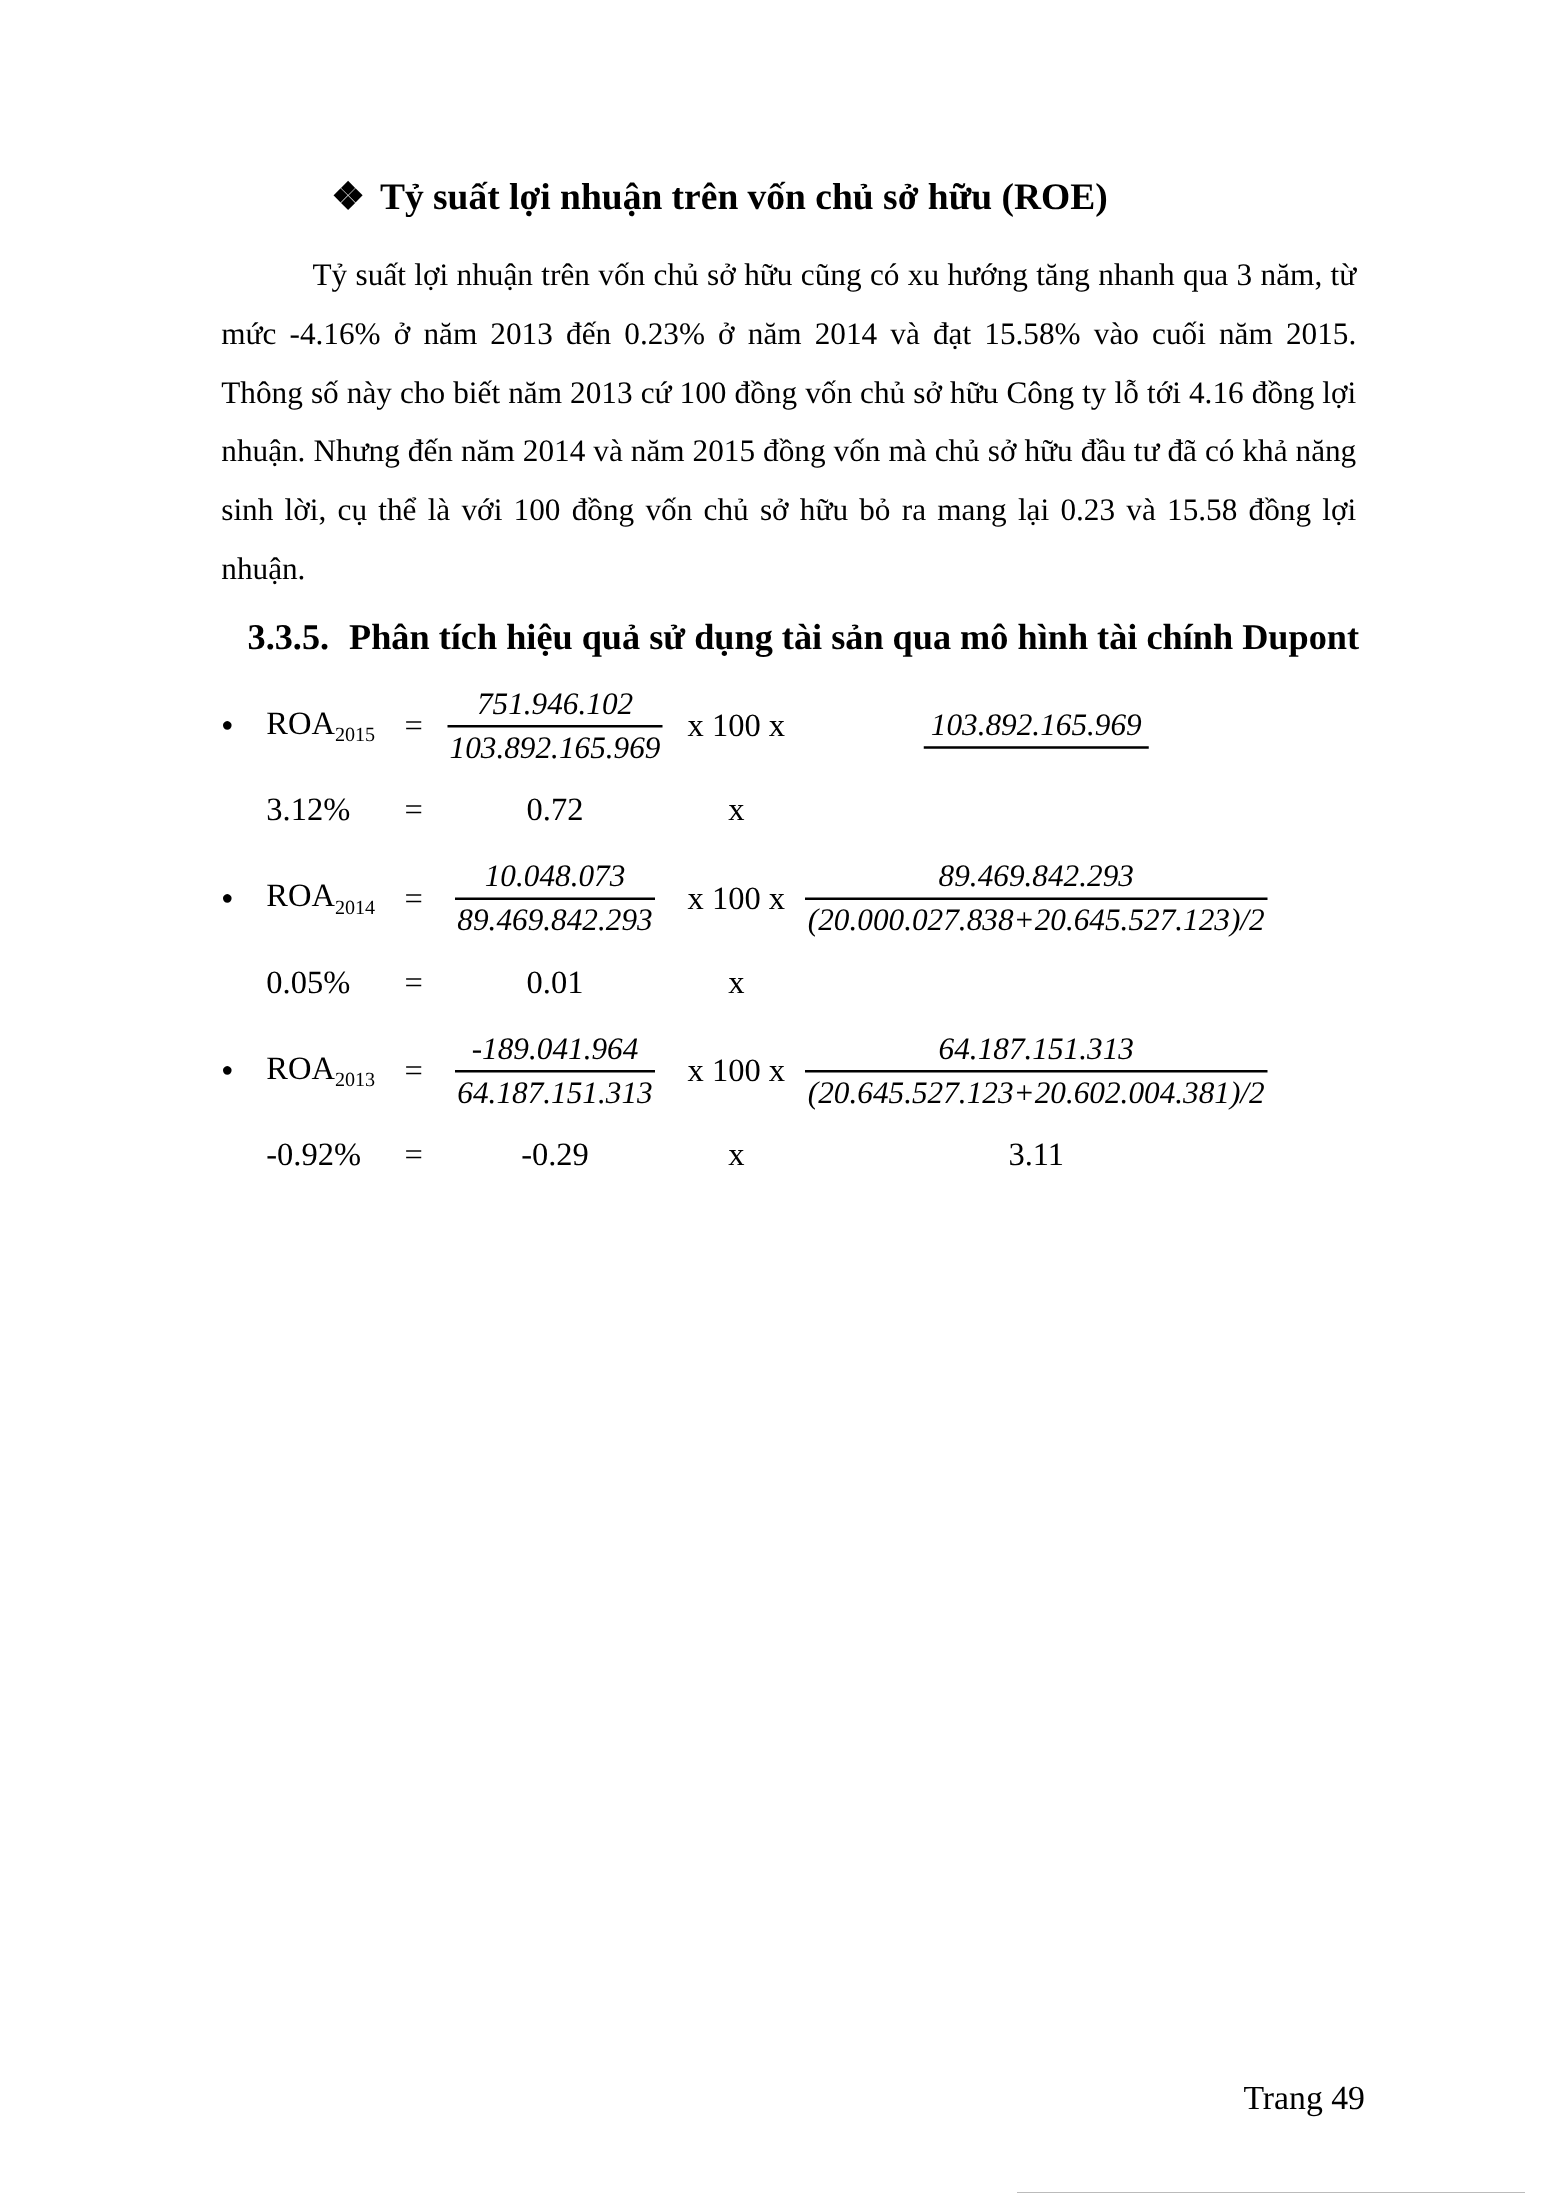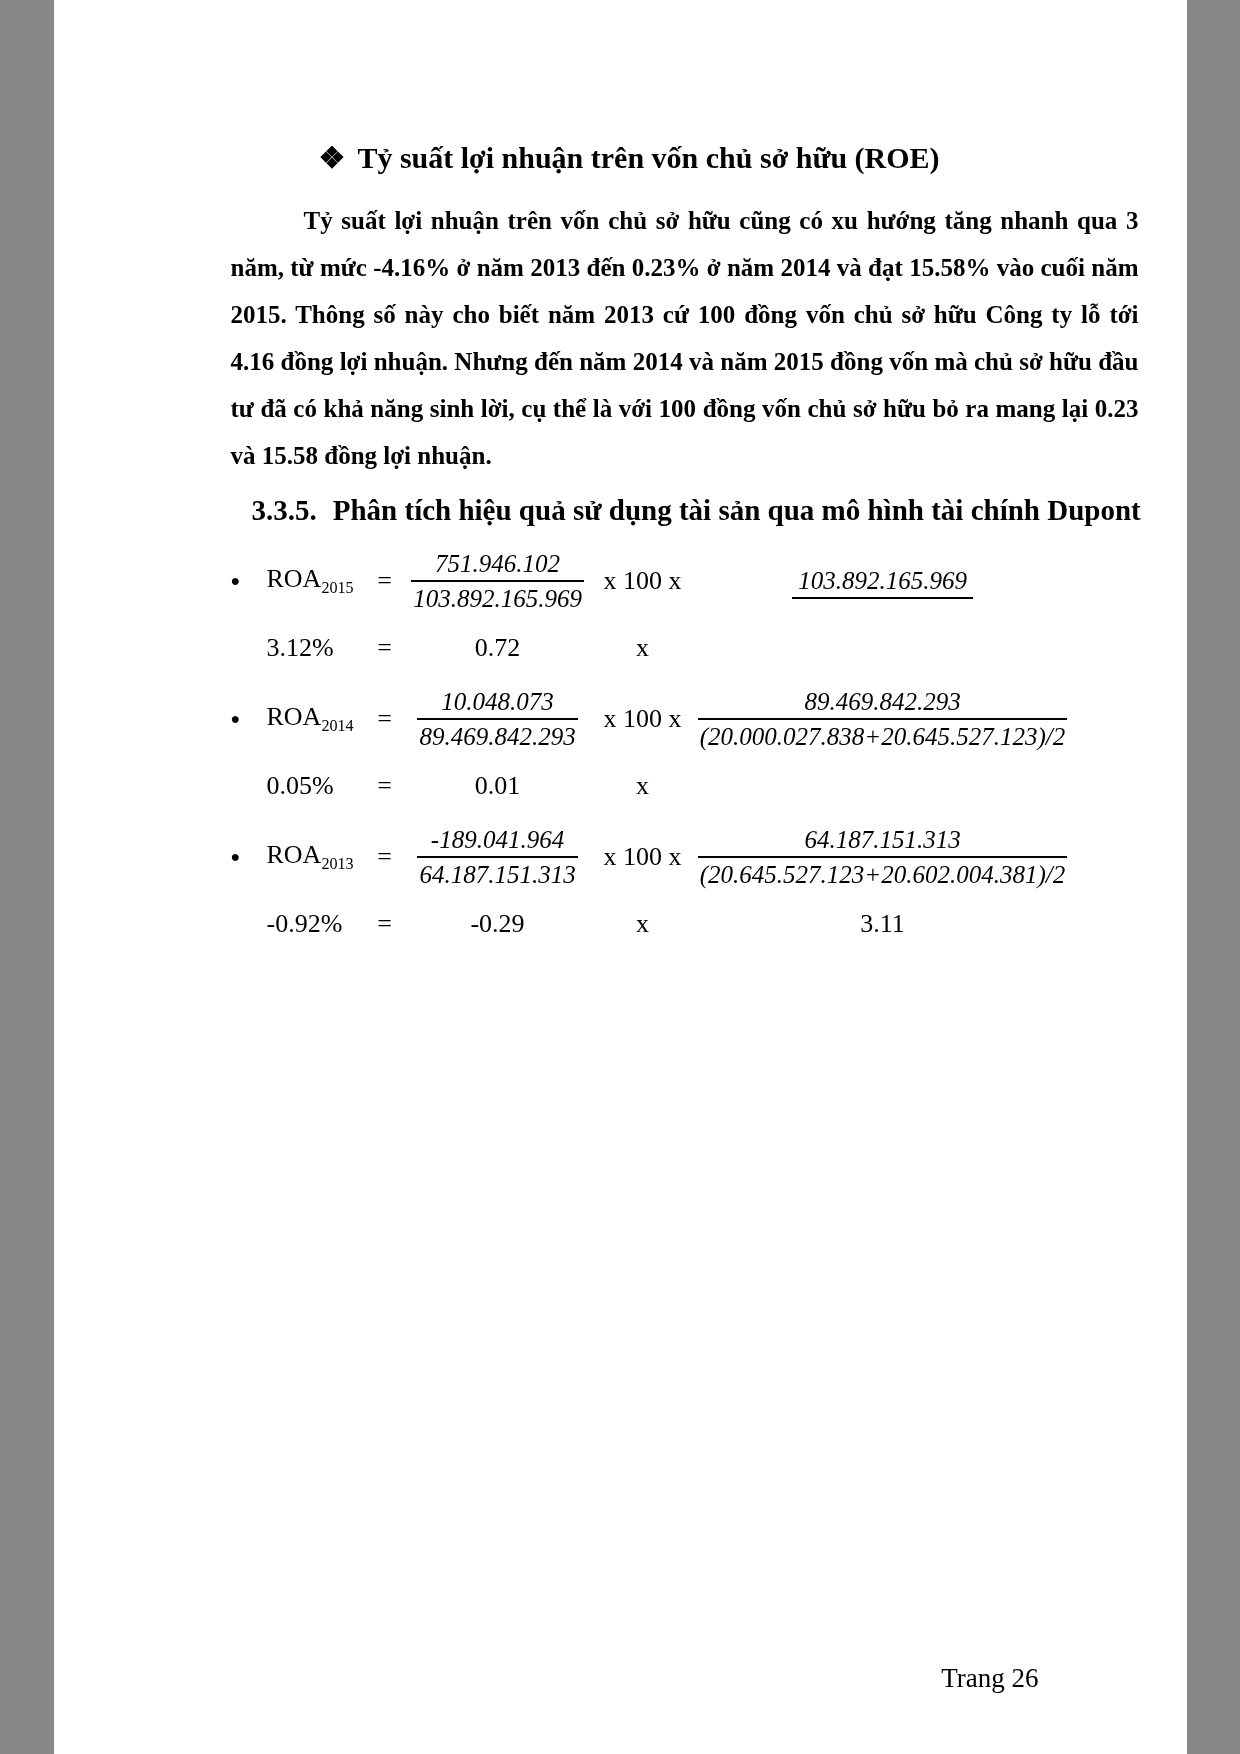--- a/index.html
+++ b/index.html
@@ -1,19 +1,19 @@
 <!DOCTYPE html>
 <html><head>
 <meta charset="utf-8">
 <style>
   * { margin: 0; padding: 0; box-sizing: border-box; }
   html, body { background: #888; }
   .page {
     position: relative;
-    width: 1133px;
+    width: 1240px;
     height: 1754px;
     margin: 0 auto;
     background: #ffffff;
     color: #000000;
     font-family: "Liberation Serif", "DejaVu Serif", serif;
     overflow: hidden;
   }
   .content {
     position: absolute;
     left: 177px;
@@ -27,21 +27,20 @@
     font-weight: bold;
     white-space: nowrap;
   }
   .roe-heading .marker { margin-right: 12px; }
   .body-par {
     margin-top: 21px;
     font-size: 25px;
     line-height: 47px;
     text-align: justify;
     text-indent: 73px;
-    font-weight: bold;
   }
   .section-heading {
     margin: 11px 0 0 21px;
     font-size: 29px;
     line-height: 40px;
     font-weight: bold;
     white-space: nowrap;
   }
   .section-heading .sec-num { margin-right: 16px; }
   .intro-par {
@@ -150,14 +149,14 @@
           <span class="cell-center">=</span>
           <span class="cell-center">-0.29</span>
           <span class="cell-center">x</span>
           <span class="cell-center">3.11</span>
         </div>
       </div>
 
     </div>
   </div>
 
-  <div class="page-footer">Trang 26</div>
+  <div class="page-footer">Trang 49</div>
 </div>
 
 </body></html>

